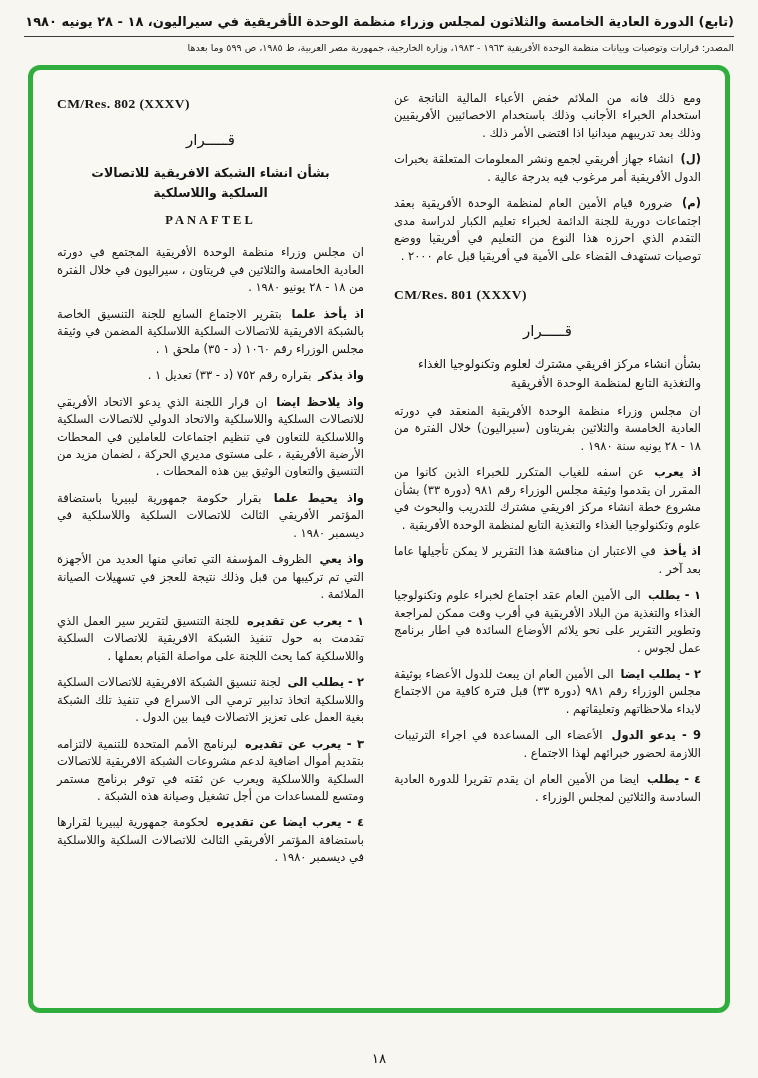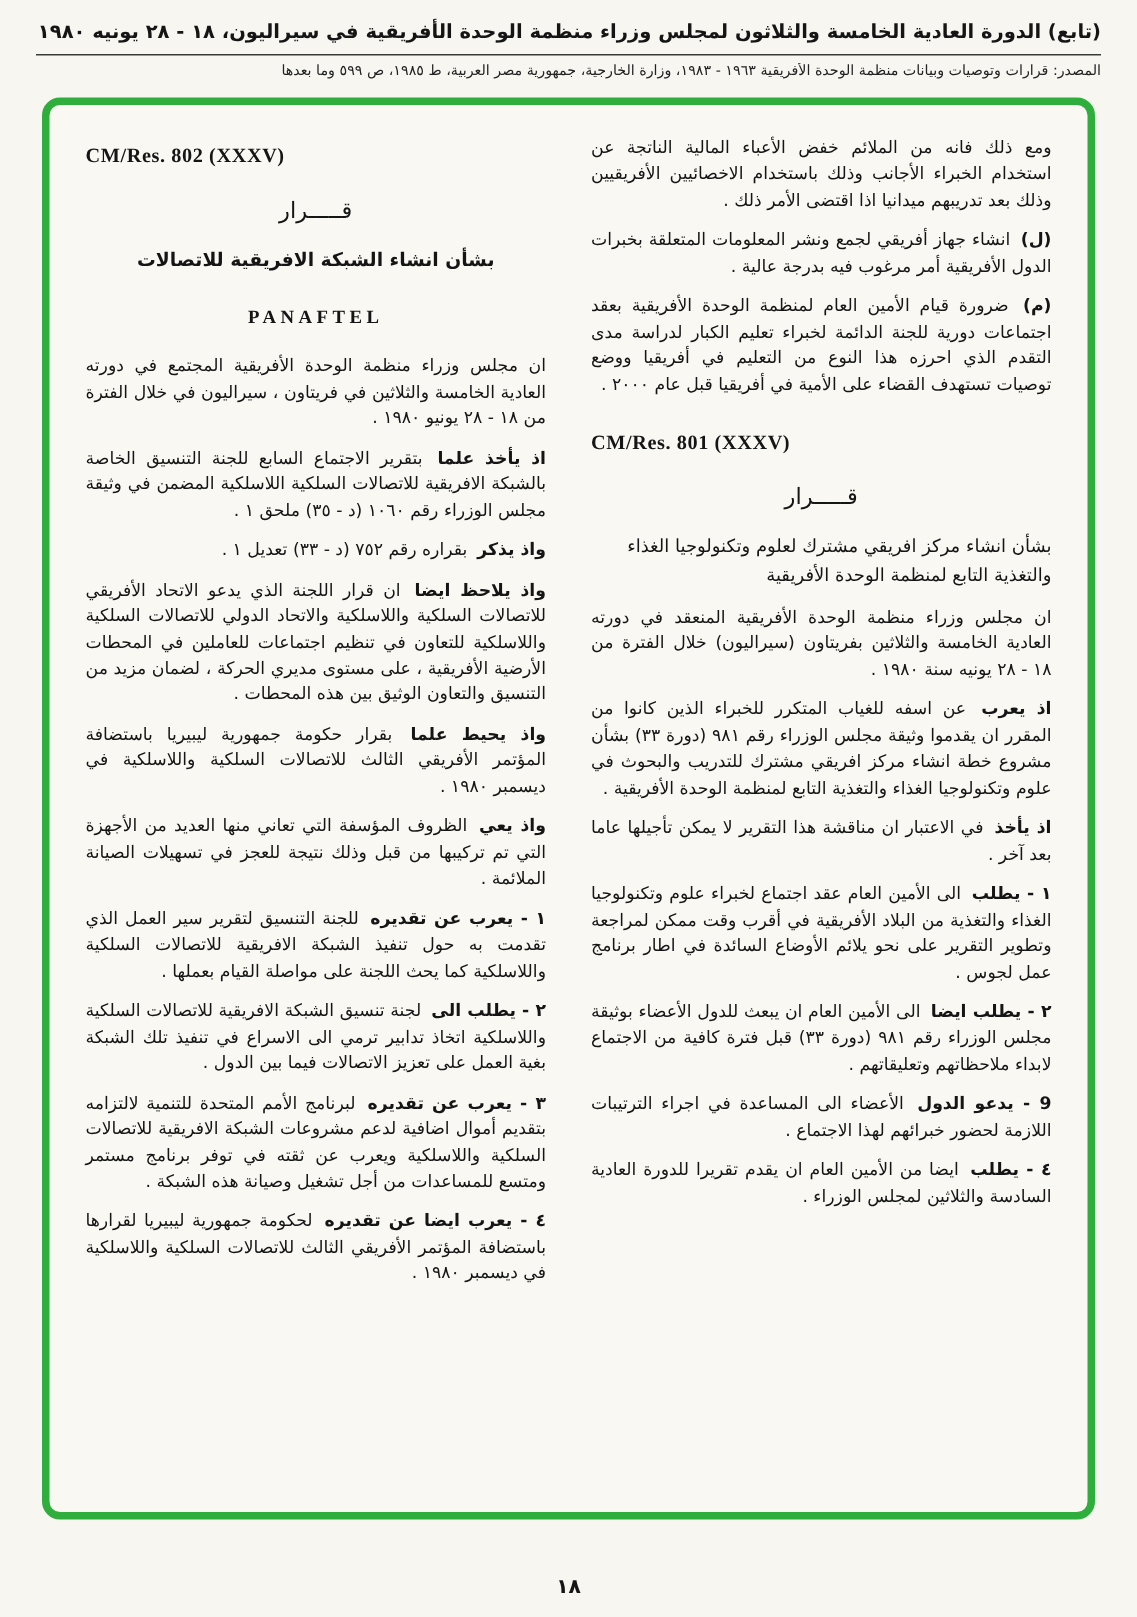--- a/index.html
+++ b/index.html
@@ -38,31 +38,31 @@
   .qarar{
     text-align:center;font-weight:normal;font-size:15px;
     margin:6px 0 12px;letter-spacing:1px;
   }
   .subject{font-weight:bold;text-align:center;font-size:12.5px;line-height:1.6;}
   .subject-right{font-weight:normal;text-align:right;font-size:12px;line-height:1.6;margin-bottom:10px;}
   .latin-title{
     direction:ltr;text-align:center;
     font-family:"Liberation Serif","DejaVu Serif",serif;
     font-weight:bold;font-size:12.5px;letter-spacing:3px;
-    margin:19px 0 14px;
+    margin:8px 0 14px;
   }
   .res-heading-gap{margin-top:20px;}
   
   .para{margin:0 0 9px;}
   .lead{font-weight:bold;}
   .lead:not(:empty){padding-left:3px;}
   
   .page-number{
     position:absolute;bottom:12px;left:0;right:0;
-    text-align:center;font-size:13.5px;font-weight:bold;letter-spacing:2px;
+    text-align:center;font-size:13.5px;font-weight:normal;letter-spacing:2px;
   }
 </style>
 </head>
 <body>
 
 <div class="page">
 
   <header class="page-header">
     <div class="header-line1">(تابع) الدورة العادية الخامسة والثلاثون لمجلس وزراء منظمة الوحدة الأفريقية في سيراليون، ١٨ - ٢٨ يونيه ١٩٨٠</div>
     <div class="header-line2">المصدر: قرارات وتوصيات وبيانات منظمة الوحدة الأفريقية ١٩٦٣ - ١٩٨٣، وزارة الخارجية، جمهورية مصر العربية، ط ١٩٨٥، ص ٥٩٩ وما بعدها</div>
@@ -126,20 +126,21 @@
           </div>
 
       </section>
 
       <section class="column">
 
         <div class="res-heading">
           <div class="doc-ref">CM/Res. 802 (XXXV)</div>
           <div class="qarar">قـــــرار</div>
           <div class="subject">بشأن انشاء الشبكة الافريقية للاتصالات</div>
+          <div class="subject">السلكية واللاسلكية</div>
           <div class="latin-title">PANAFTEL</div>
         </div>
 
         <div class="para-group">
             <p class="para">
             <span class="lead"></span>
             <span class="txt">ان مجلس وزراء منظمة الوحدة الأفريقية المجتمع في دورته العادية الخامسة والثلاثين في فريتاون ، سيراليون في خلال الفترة من ١٨ - ٢٨ يونيو ١٩٨٠ .</span>
           </p>
             <p class="para">
             <span class="lead">اذ يأخذ علما</span>

